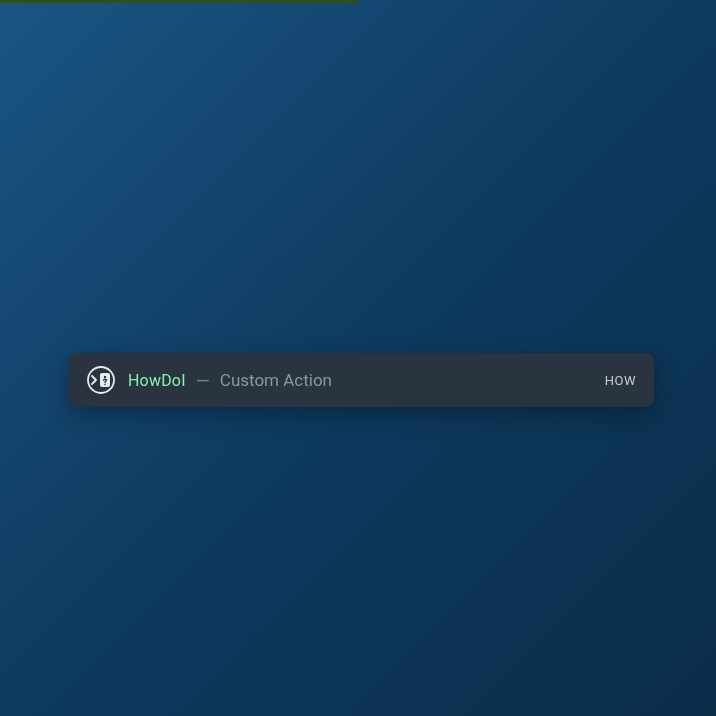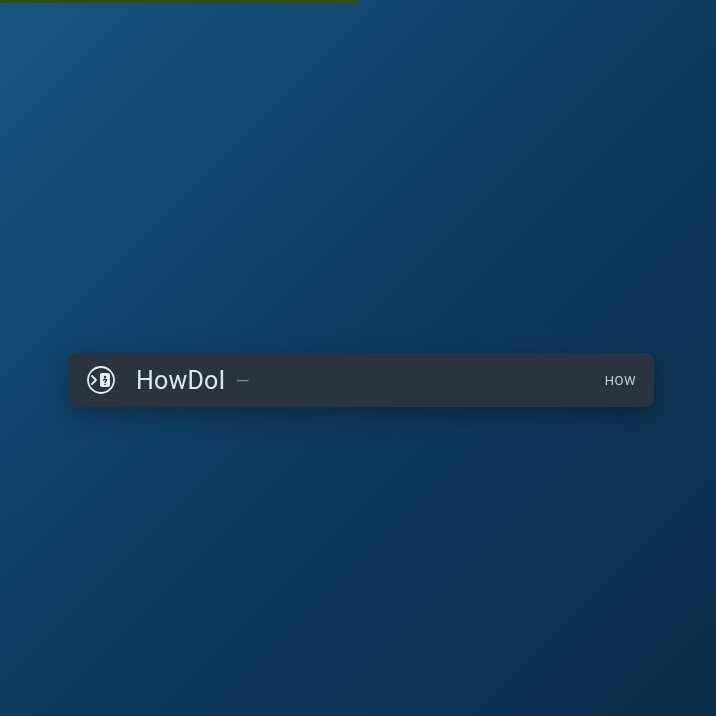--- a/index.html
+++ b/index.html
@@ -44,25 +44,24 @@
     .icon-wrapper {
       width: 30px;
       height: 30px;
       margin-right: 12px;
       display: flex;
       align-items: center;
       justify-content: center;
     }
     
     .title {
-      color: #e5e5e5;
-      font-size: 25px;
+      color: #86efac;
+      font-size: 16px;
       font-weight: 400;
       letter-spacing: 0.2px;
-      margin-left: 8px;
     }
     
     .separator {
       color: #7a8592;
       font-size: 18px;
       margin: 0 10px;
     }
     
     .subtitle {
       color: #8a96a3;
@@ -87,14 +86,15 @@
       <circle cx="15" cy="15" r="13" fill="none" stroke="#e8ecf0" stroke-width="1.8"></circle>
       <path d="M 6 11 L 10 15 L 6 19" fill="none" stroke="#e8ecf0" stroke-width="1.8" stroke-linecap="round" stroke-linejoin="round"></path>
       <rect x="14" y="8" width="10" height="14" rx="2" fill="#e8ecf0"></rect>
       <circle cx="19" cy="12" r="1.2" fill="#2a3441"></circle>
       <path d="M 17.5 15 Q 19 13.5 20.5 15 Q 19 17 19 17.5" fill="none" stroke="#2a3441" stroke-width="1.3" stroke-linecap="round"></path>
       <circle cx="19" cy="19.5" r="0.8" fill="#2a3441"></circle>
     </svg>
   </div>
   <span class="title">HowDoI</span>
   <span class="separator">—</span>
+  <span class="subtitle">Custom Action</span>
   <span class="badge">HOW</span>
 </div>
 
 </body></html>

